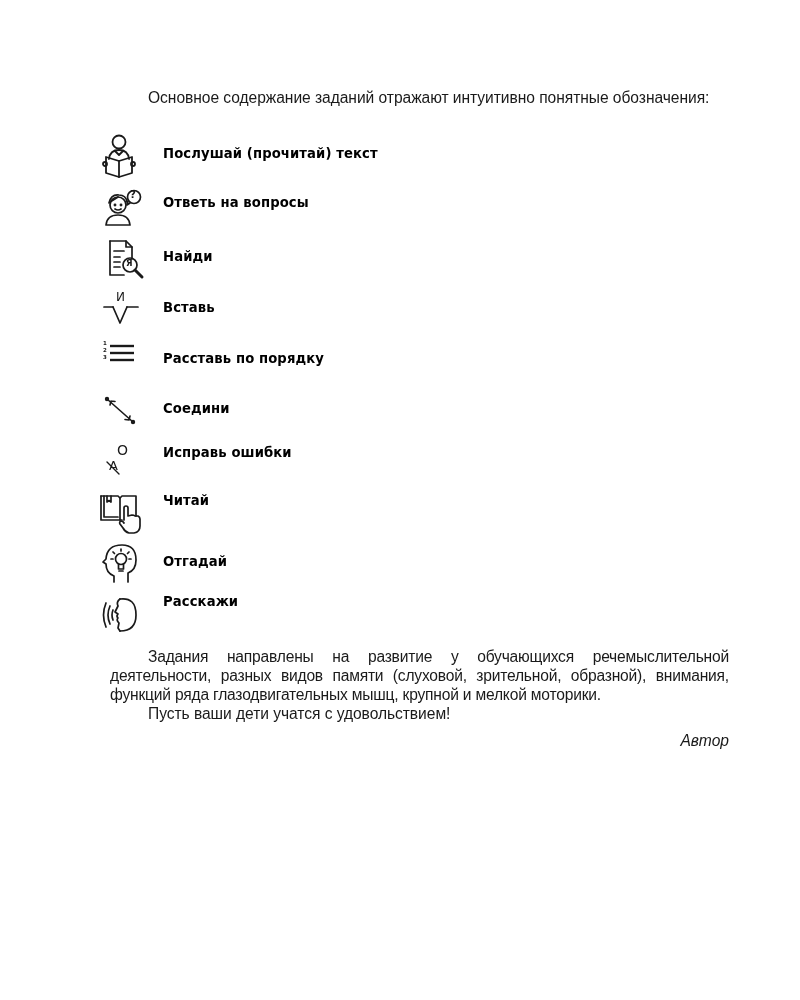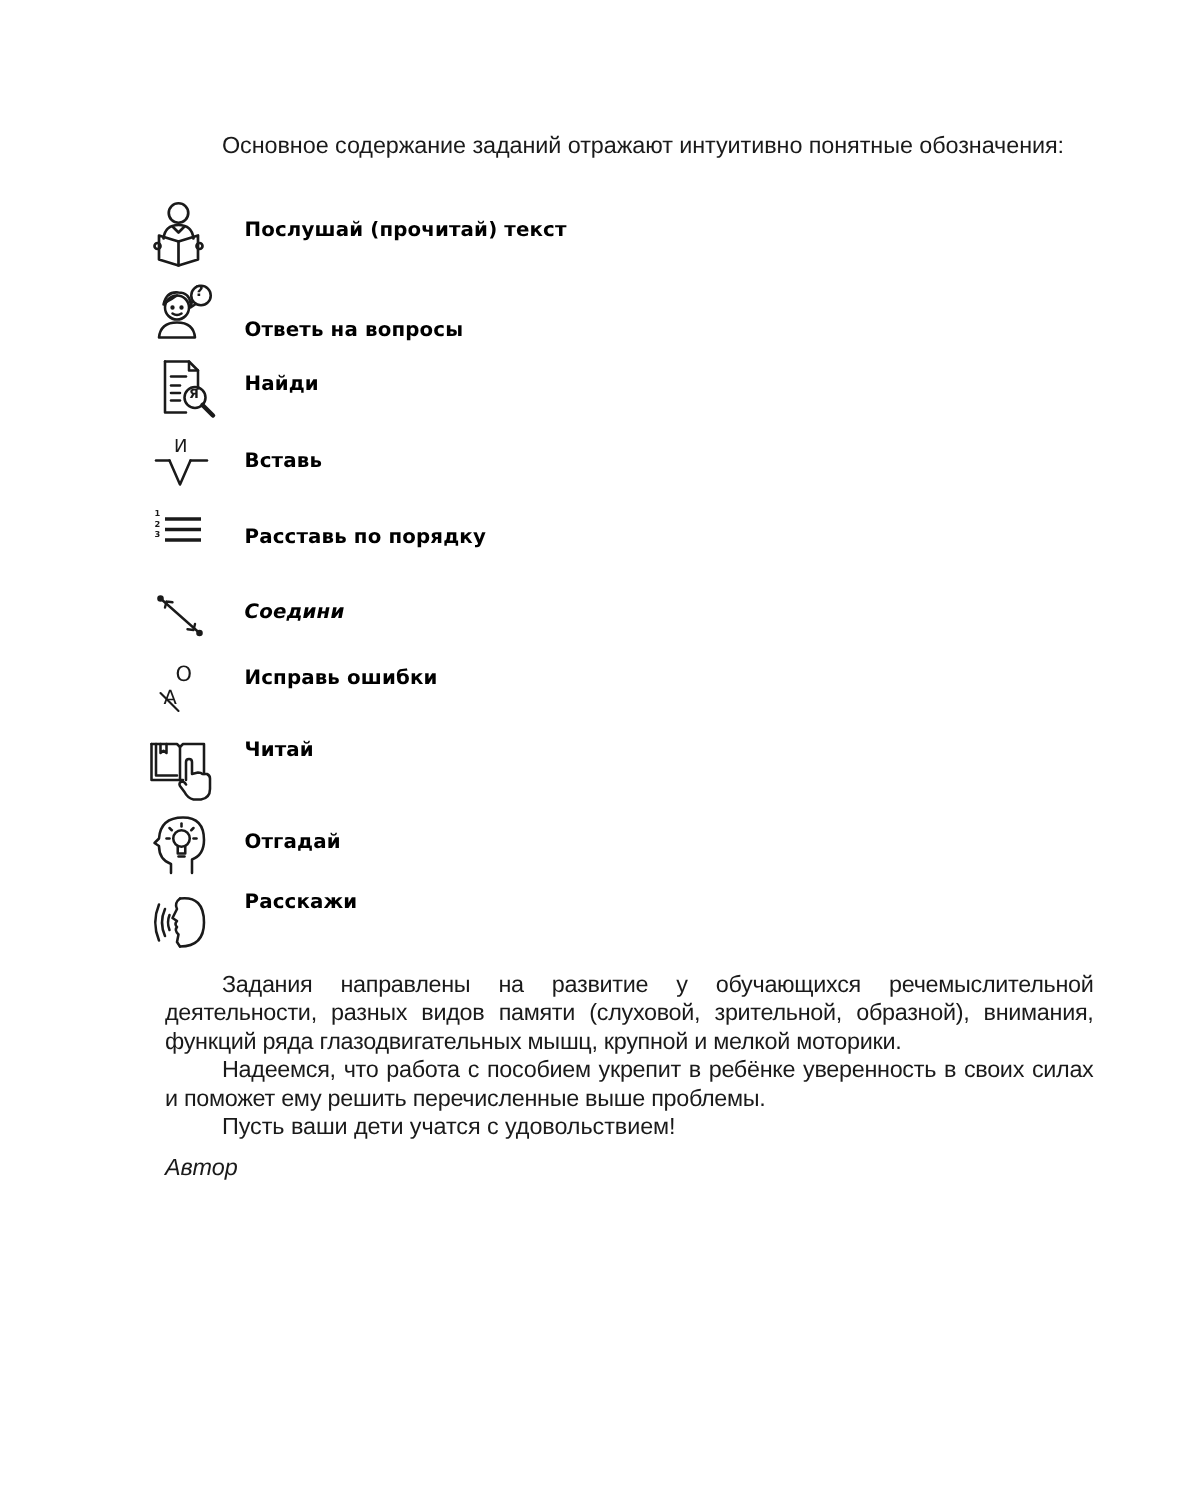--- a/index.html
+++ b/index.html
@@ -67,21 +67,21 @@
     .bottom {
       position: absolute;
       left: 110px;
       top: 647px;
       width: 619px;
     }
     .author {
       font-family: "Liberation Sans", sans-serif;
       font-style: italic;
       font-size: 15.6px;
-      text-align: left;
+      text-align: right;
       margin-top: 9px;
     }
   </style>
 </head>
 <body>
 
 <div class="page">
   <p class="para">Основное содержание заданий отражают интуитивно понятные обозначения:</p>
 </div>
 
@@ -110,21 +110,21 @@
         <path d="M12 17 Q17 14 20 12"></path>
         <circle cx="17" cy="20" r="0.6" fill="#1a1a1a"></circle>
         <circle cx="23" cy="20" r="0.6" fill="#1a1a1a"></circle>
         <path d="M17 24 Q20 26 23 24"></path>
         <path d="M8 40 Q9 30 20 30 Q31 30 32 40 Z"></path>
         <circle cx="36" cy="12" r="6.5"></circle>
         <path d="M30 16 L29 20 L32 18"></path>
       </svg>
       <span style="position:absolute;left:32px;top:4px;font-family:'DejaVu Sans',sans-serif;font-size:10px;font-weight:bold;">?</span>
     </div>
-    <span class="legend-label" style="top:28px;">Ответь на вопросы</span>
+    <span class="legend-label" style="top:10px;">Ответь на вопросы</span>
   </div>
 
   <div class="legend-item" style="top:105px;">
     <div class="legend-icon">
       <svg viewBox="0 0 52 50" fill="none" stroke="#1a1a1a" stroke-width="1.7" stroke-linecap="round" stroke-linejoin="round">
         <path d="M12 6 L28 6 L34 12 L34 24"></path>
         <path d="M28 6 L28 12 L34 12"></path>
         <path d="M12 6 L12 40 L26 40"></path>
         <line x1="16" y1="16" x2="26" y2="16"></line>
         <line x1="16" y1="22" x2="22" y2="22"></line>
@@ -157,21 +157,21 @@
         <line x1="12" y1="17" x2="36" y2="17"></line>
         <line x1="12" y1="24" x2="36" y2="24"></line>
       </svg>
       <span style="position:absolute;left:5px;top:4px;font-family:'DejaVu Sans',sans-serif;font-size:5.5px;font-weight:bold;line-height:7px;">1</span>
       <span style="position:absolute;left:5px;top:11px;font-family:'DejaVu Sans',sans-serif;font-size:5.5px;font-weight:bold;line-height:7px;">2</span>
       <span style="position:absolute;left:5px;top:18px;font-family:'DejaVu Sans',sans-serif;font-size:5.5px;font-weight:bold;line-height:7px;">3</span>
     </div>
     <span class="legend-label" style="top:15px;">Расставь по порядку</span>
   </div>
 
-  <div class="legend-item" style="top:258px;font-style:italic;">
+  <div class="legend-item" style="top:258px;">
     <div class="legend-icon">
       <svg viewBox="0 0 52 50" fill="none" stroke="#1a1a1a" stroke-width="1.6" stroke-linecap="round">
         <line x1="9" y1="11" x2="35" y2="34"></line>
         <circle cx="9" cy="11" r="1.4" fill="#1a1a1a"></circle>
         <circle cx="35" cy="34" r="1.4" fill="#1a1a1a"></circle>
         <path d="M13 13 L12 17 M13 13 L17 13.5"></path>
         <path d="M31 32 L32 28 M31 32 L27 31.5"></path>
       </svg>
     </div>
     <span class="legend-label" style="top:13px;">Соедини</span>
@@ -228,16 +228,15 @@
         <path d="M8 13 Q3 25 8 37"></path>
         <path d="M15 20 Q13 25 15 30"></path>
       </svg>
     </div>
     <span class="legend-label" style="top:4px;">Расскажи</span>
   </div>
 </div>
 
 <div class="bottom">
   <p class="para tight">Задания направлены на развитие у обучающихся речемыслительной деятельности, разных видов памяти (слуховой, зрительной, образной), внимания, функций ряда глазодвигательных мышц, крупной и мелкой моторики.</p>
-  <p class="para tight">Надеемся, что работа с пособием укрепит в ребёнке уверенность в своих силах и поможет ему решить перечисленные выше проблемы.</p>
   <p class="para">Пусть ваши дети учатся с удовольствием!</p>
   <div class="author">Автор</div>
 </div>
 
 </body></html>

